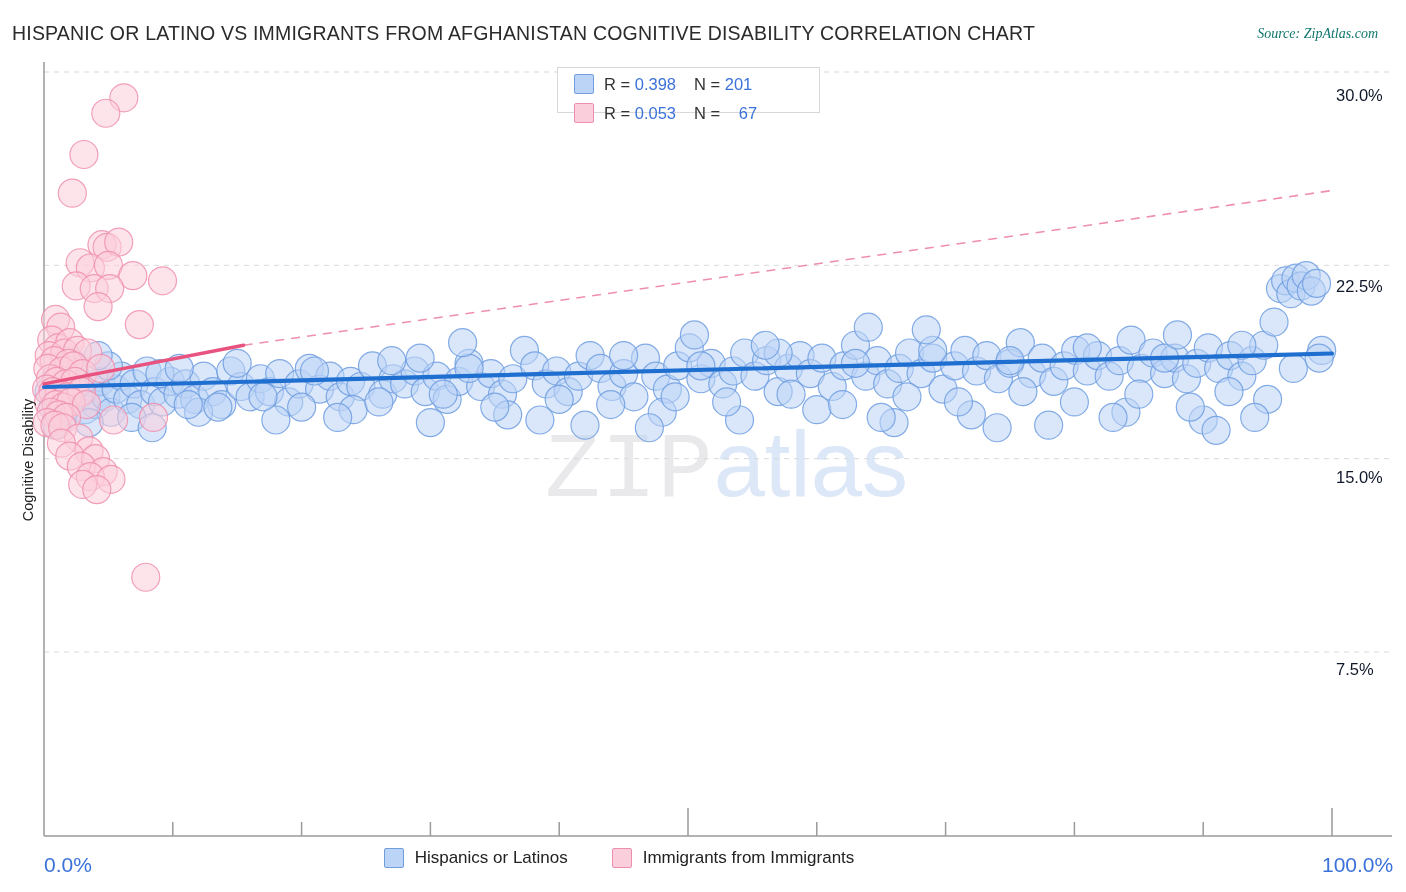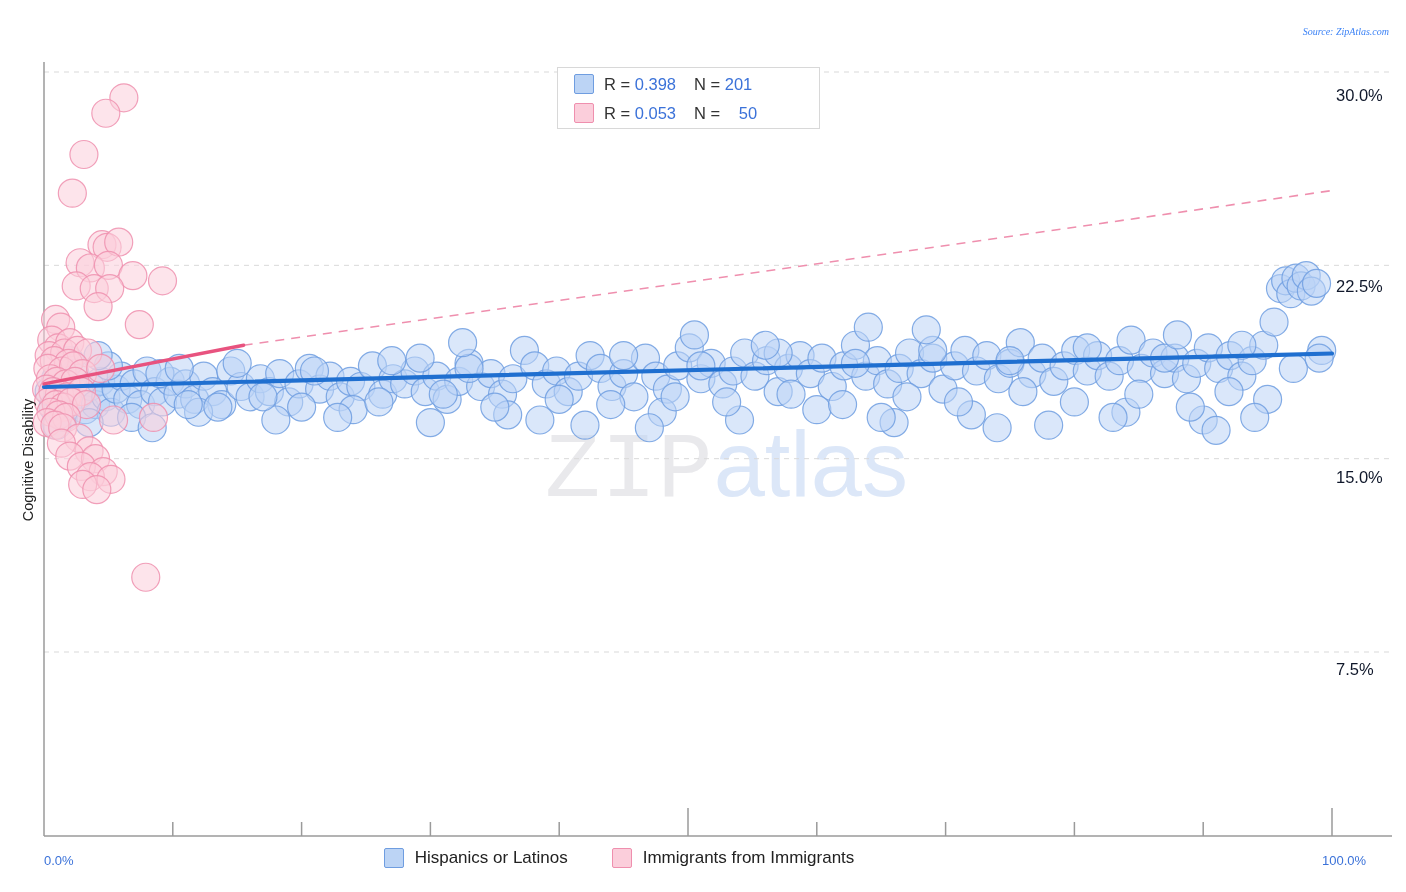--- a/index.html
+++ b/index.html
@@ -7,36 +7,36 @@
     width:1406px;height:892px;background:#ffffff;
     font-family:"Liberation Sans", sans-serif;
     overflow:hidden;position:relative;
   }
   #chart-root{position:absolute;inset:0;}
   .title{
     position:absolute;left:12px;top:22px;
     font-size:19.5px;color:#2b2b2b;letter-spacing:.2px;white-space:nowrap;
   }
   .source{
-    position:absolute;right:17px;top:26px;
-    font-size:10px;color:#3b82f6;font-style:italic;font-family:"Liberation Serif",serif;
+    position:absolute;right:28px;top:26px;
+    font-size:14px;color:#0f766e;font-style:italic;font-family:"Liberation Serif",serif;
   }
   .plot{position:absolute;left:0;top:0;width:1406px;height:892px;}
   svg{position:absolute;left:0;top:0;}
   .ylabel{
     position:absolute;left:-62px;top:452px;width:180px;
     transform:rotate(-90deg);transform-origin:center center;
     text-align:center;font-size:14.5px;color:#222;
   }
   .ytick{
     position:absolute;font-size:16.5px;color:#0f172a;white-space:nowrap;
   }
-  .xtick{position:absolute;font-size:13px;color:#3b72d9;white-space:nowrap;}
+  .xtick{position:absolute;font-size:21px;color:#3b72d9;white-space:nowrap;}
   .legendbox{
-    position:absolute;left:557px;top:67px;width:263px;height:62px;
+    position:absolute;left:557px;top:67px;width:263px;height:46px;
     background:#fff;border:1px solid #d8d8d8;box-sizing:border-box;
   }
   .legrow{display:flex;align-items:center;height:26px;margin-left:16px;margin-top:3px;}
   .swatch{width:20px;height:20px;border-radius:2px;box-sizing:border-box;}
   .sw-blue{background:#bcd4f5;border:1px solid #6f9de0;}
   .sw-pink{background:#fbcedb;border:1px solid #ef8fae;}
   .legtxt{font-size:16.5px;color:#333;margin-left:10px;white-space:nowrap;}
   .legval{color:#3b72d9;}
   .legn{margin-left:18px;}
   .wm{position:absolute;left:545px;top:412px;pointer-events:none;user-select:none;}
@@ -44,20 +44,21 @@
   .wm .atl{font-family:"Liberation Sans",sans-serif;font-size:92px;color:#dce7f8;margin-top:36px;}
   .blegend{position:absolute;left:0;top:848px;width:1238px;display:flex;justify-content:center;align-items:center;gap:44px;}
   .bitem{display:flex;align-items:center;gap:11px;}
   .bitem .lbl{font-size:17px;color:#222;}
 </style>
 </head>
 <body>
 
 <div id="chart-root">
 
+  <div class="title">HISPANIC OR LATINO VS IMMIGRANTS FROM AFGHANISTAN COGNITIVE DISABILITY CORRELATION CHART</div>
   <div class="source">Source: ZipAtlas.com</div>
 
   <div class="wm">
     <span class="zip">ZIP</span><span class="atl">atlas</span>
   </div>
 
   <div class="plot">
     <svg id="canvas" width="1406" height="892">
         <line x1="44" y1="652" x2="1392" y2="652" stroke="#d9d9d9" stroke-width="1" stroke-dasharray="5 5"></line>
         <line x1="44" y1="458.66666666666663" x2="1392" y2="458.66666666666663" stroke="#d9d9d9" stroke-width="1" stroke-dasharray="5 5"></line>
@@ -372,21 +373,21 @@
   <div class="xtick" style="left:44px;top:853px;">0.0%</div>
   <div class="xtick" style="left:1322px;top:853px;">100.0%</div>
 
   <div class="legendbox">
     <div class="legrow">
       <span class="swatch sw-blue"></span>
       <span class="legtxt"><span>R =</span> <span class="legval">0.398</span><span class="legn">N =</span> <span class="legval">201</span></span>
     </div>
     <div class="legrow">
       <span class="swatch sw-pink"></span>
-      <span class="legtxt"><span>R =</span> <span class="legval">0.053</span><span class="legn">N =</span> <span class="legval" style="padding-left:14px;">50</span></span>
+      <span class="legtxt"><span>R =</span> <span class="legval">0.053</span><span class="legn">N =</span> <span class="legval" style="padding-left:14px;">67</span></span>
     </div>
   </div>
 
   <div class="blegend">
     <div class="bitem">
       <span class="swatch sw-blue"></span>
       <span class="lbl">Hispanics or Latinos</span>
     </div>
     <div class="bitem">
       <span class="swatch sw-pink"></span>

